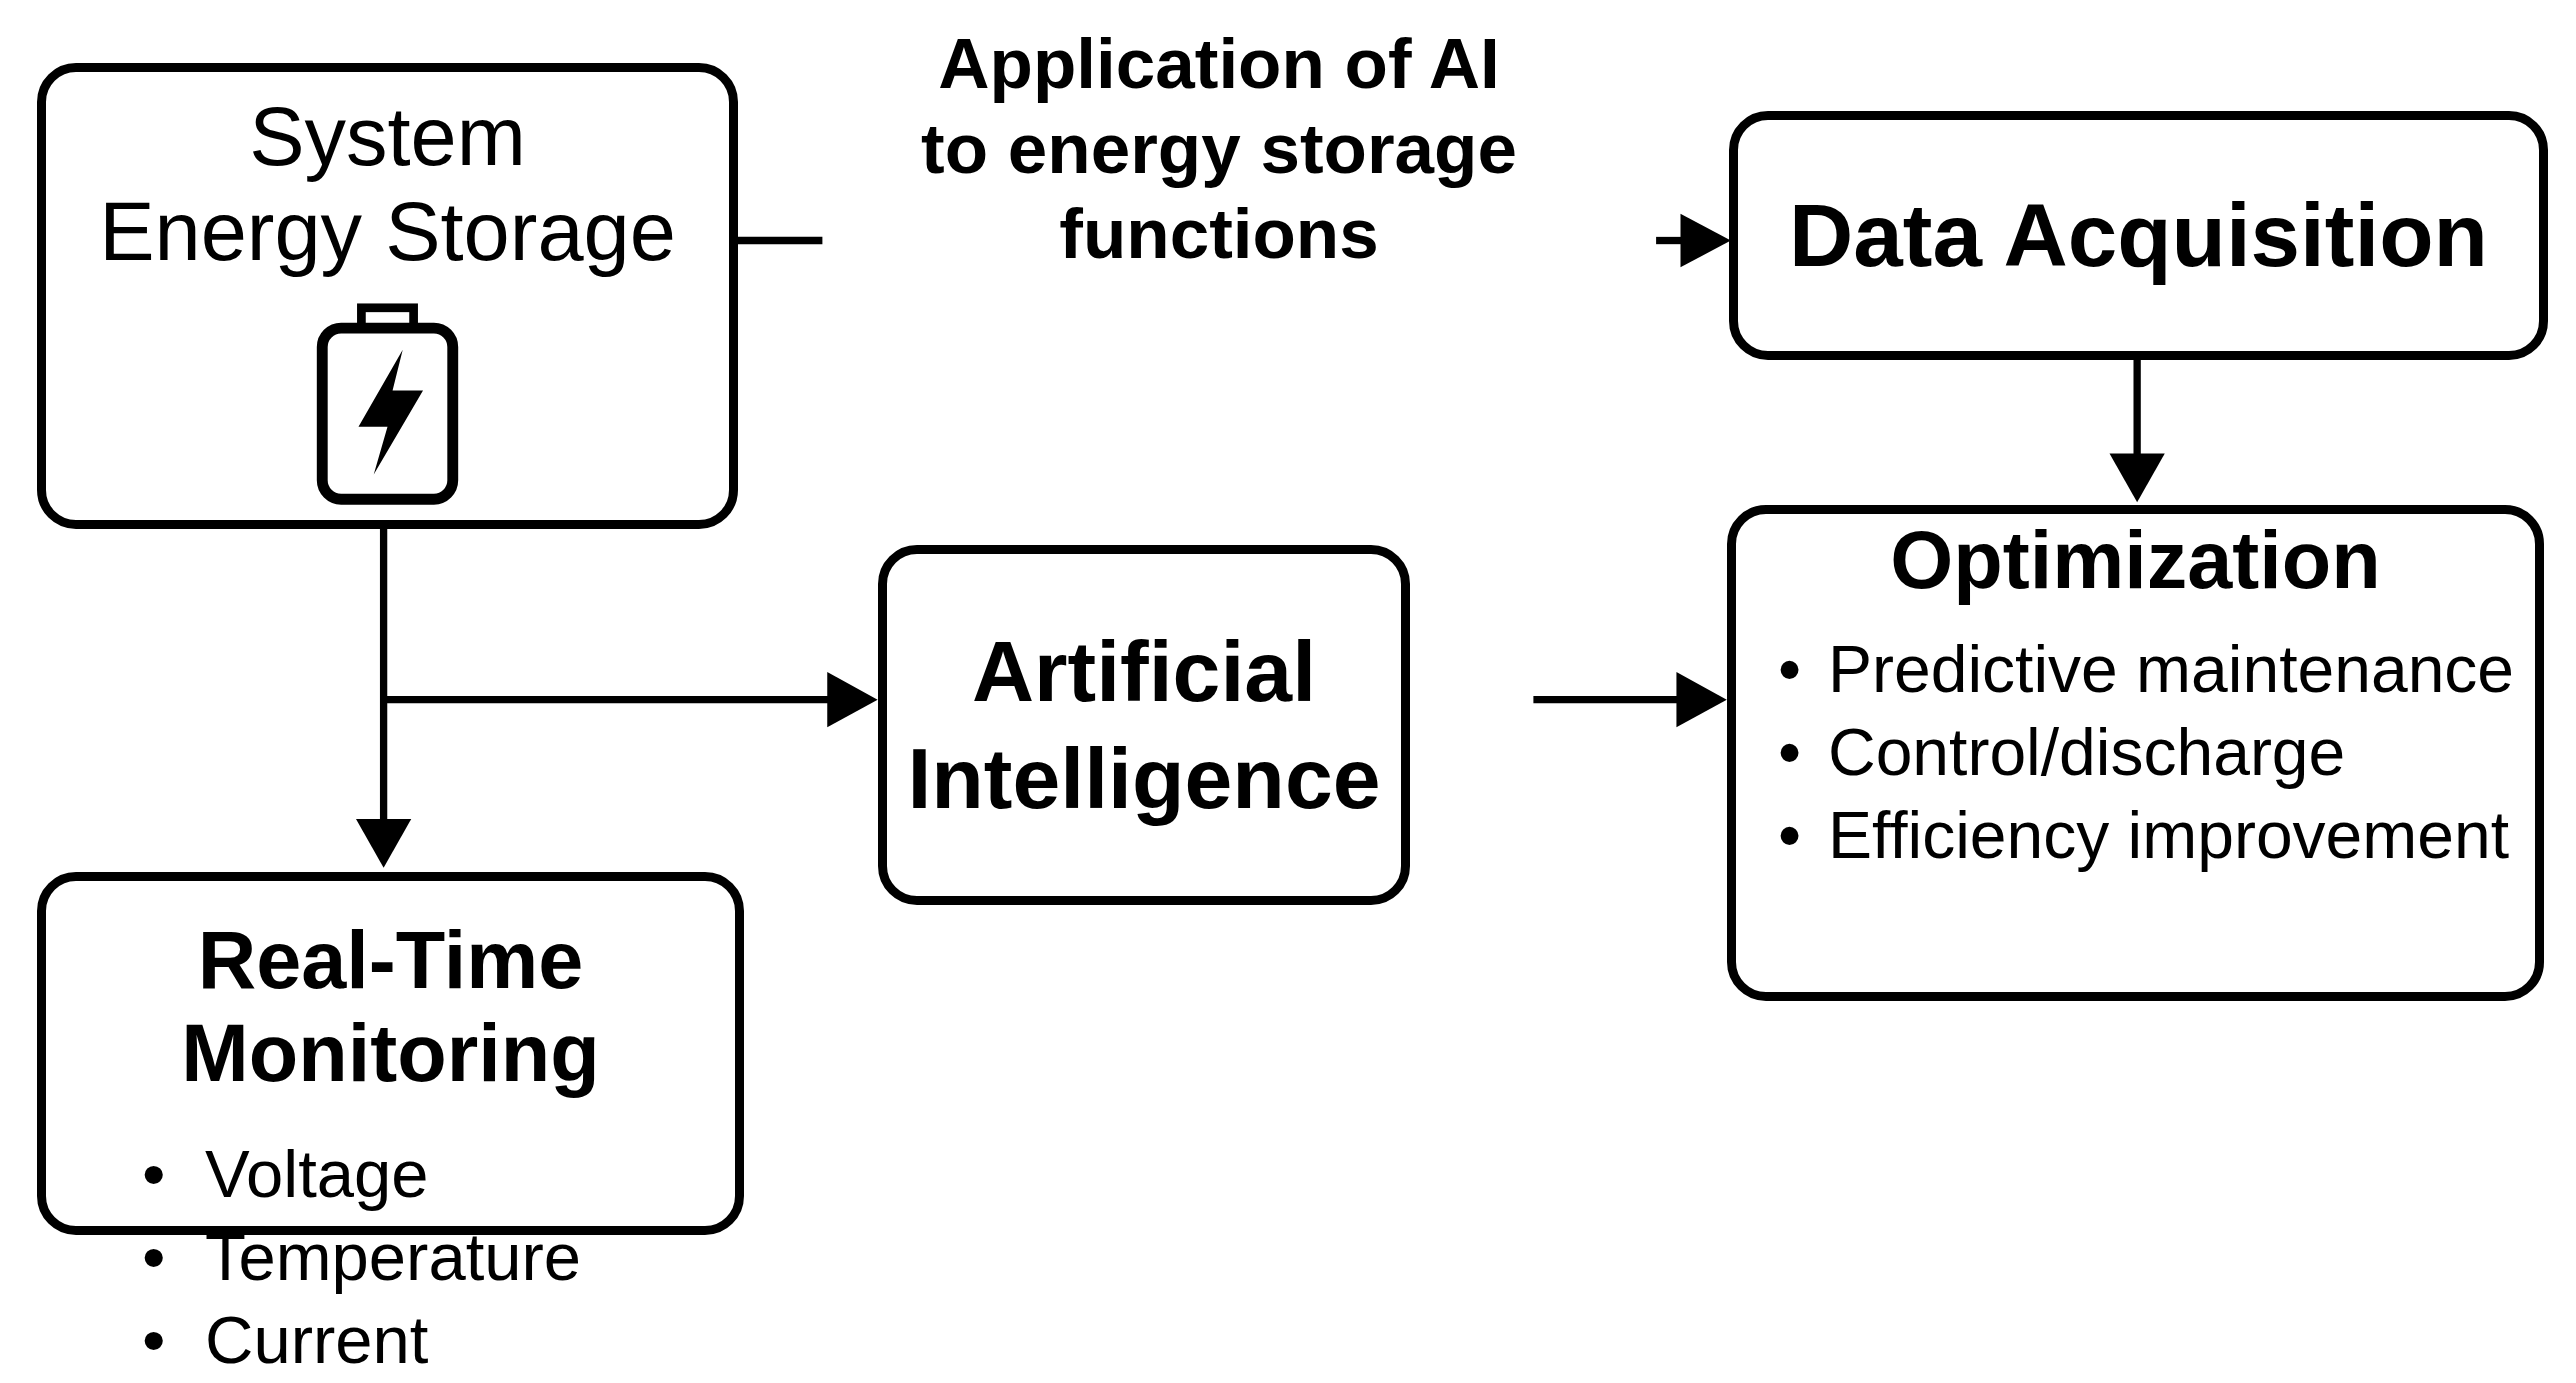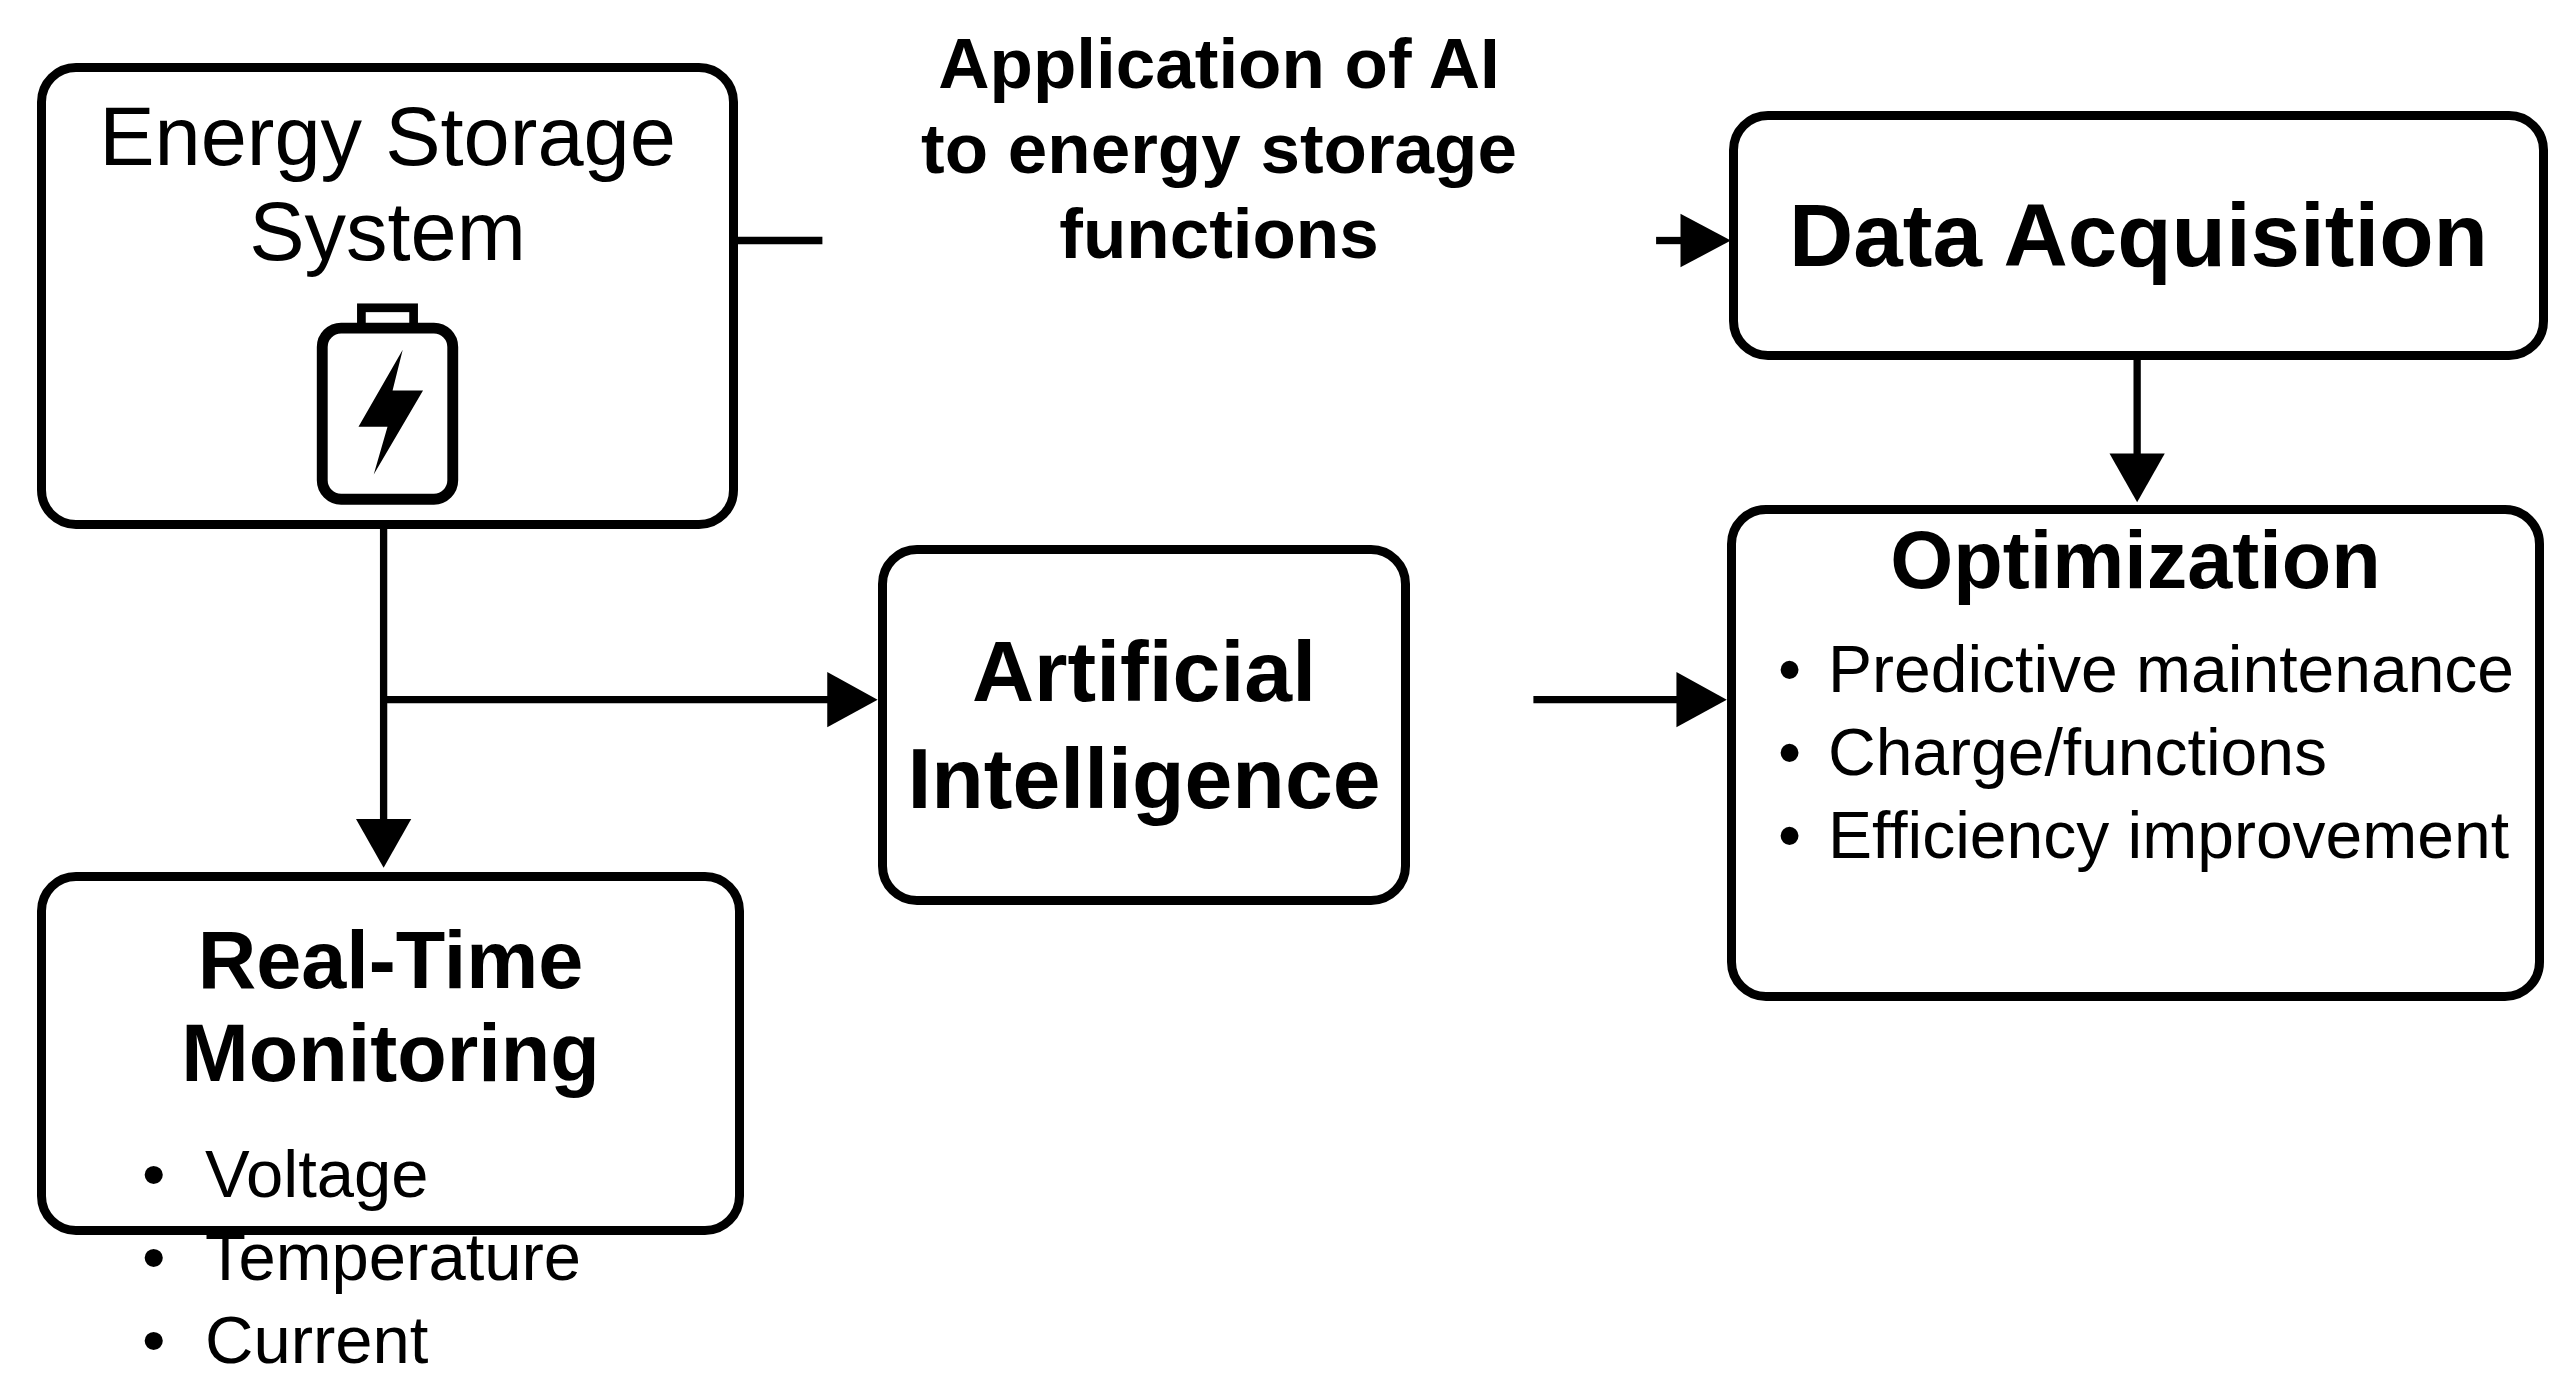--- a/index.html
+++ b/index.html
@@ -122,22 +122,22 @@
     </g>
 
     <g>
       <line x1="1887" y1="861" x2="2069" y2="861" stroke="#000000" stroke-width="9"></line>
       <polygon points="2125,861 2063,827 2063,895" fill="#000000"></polygon>
     </g>
   </svg>
 
   <div class="box ess-box">
     <div class="ess-label">
+      <div>System</div>
       <div>Energy Storage</div>
-      <div>System</div>
     </div>
     <svg class="battery" width="145" height="203" viewBox="0 0 200 280" aria-hidden="true">
       <rect x="64" y="8" width="72" height="32" fill="#ffffff" stroke="#000000" stroke-width="12"></rect>
       <rect x="10" y="36" width="180" height="236" rx="26" fill="#ffffff" stroke="#000000" stroke-width="15"></rect>
       <path d="M121 66 L60 172 L100 172 L81 238 L149 122 L107 122 Z" fill="#000000"></path>
     </svg>
   </div>
 
   <div class="app-text">
     <div>Application of AI</div>
@@ -160,21 +160,21 @@
     <div class="title-bold">
       <div>Optimization</div>
     </div>
     <ul class="bullets">
       <li>
         <span class="bullet-marker">•</span>
         <span>Predictive maintenance</span>
       </li>
       <li>
         <span class="bullet-marker">•</span>
-        <span>Charge/functions</span>
+        <span>Control/discharge</span>
       </li>
       <li>
         <span class="bullet-marker">•</span>
         <span>Efficiency improvement</span>
       </li>
     </ul>
   </div>
 
   <div class="box rtm-box">
     <div class="title-bold">

